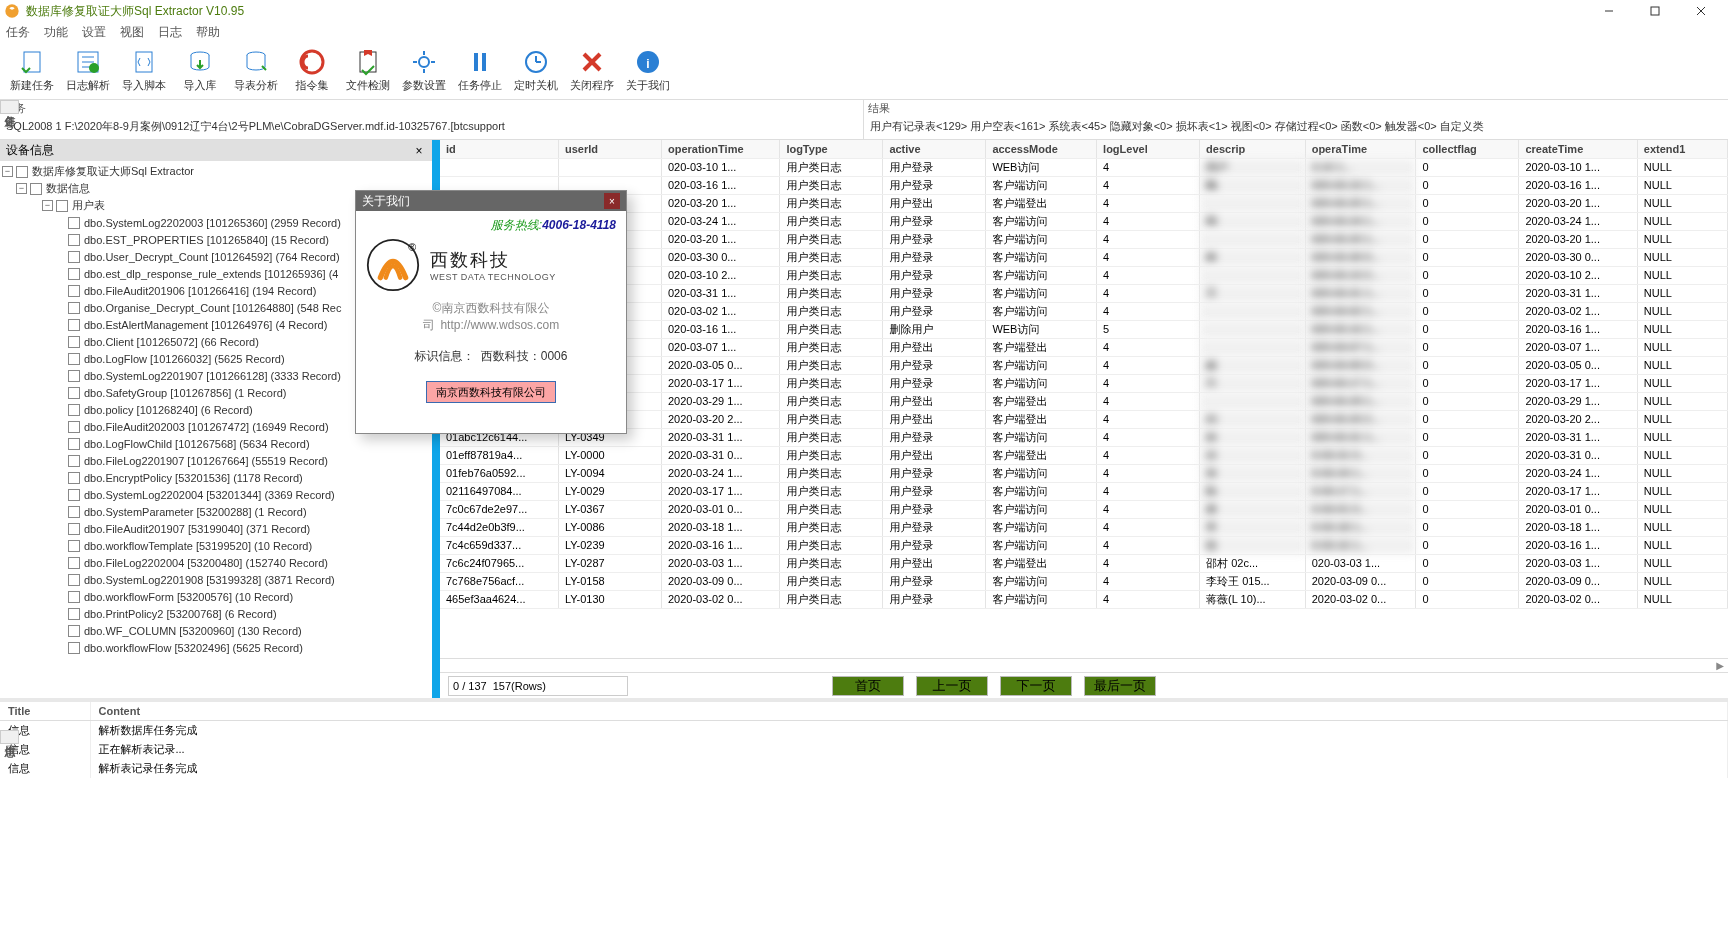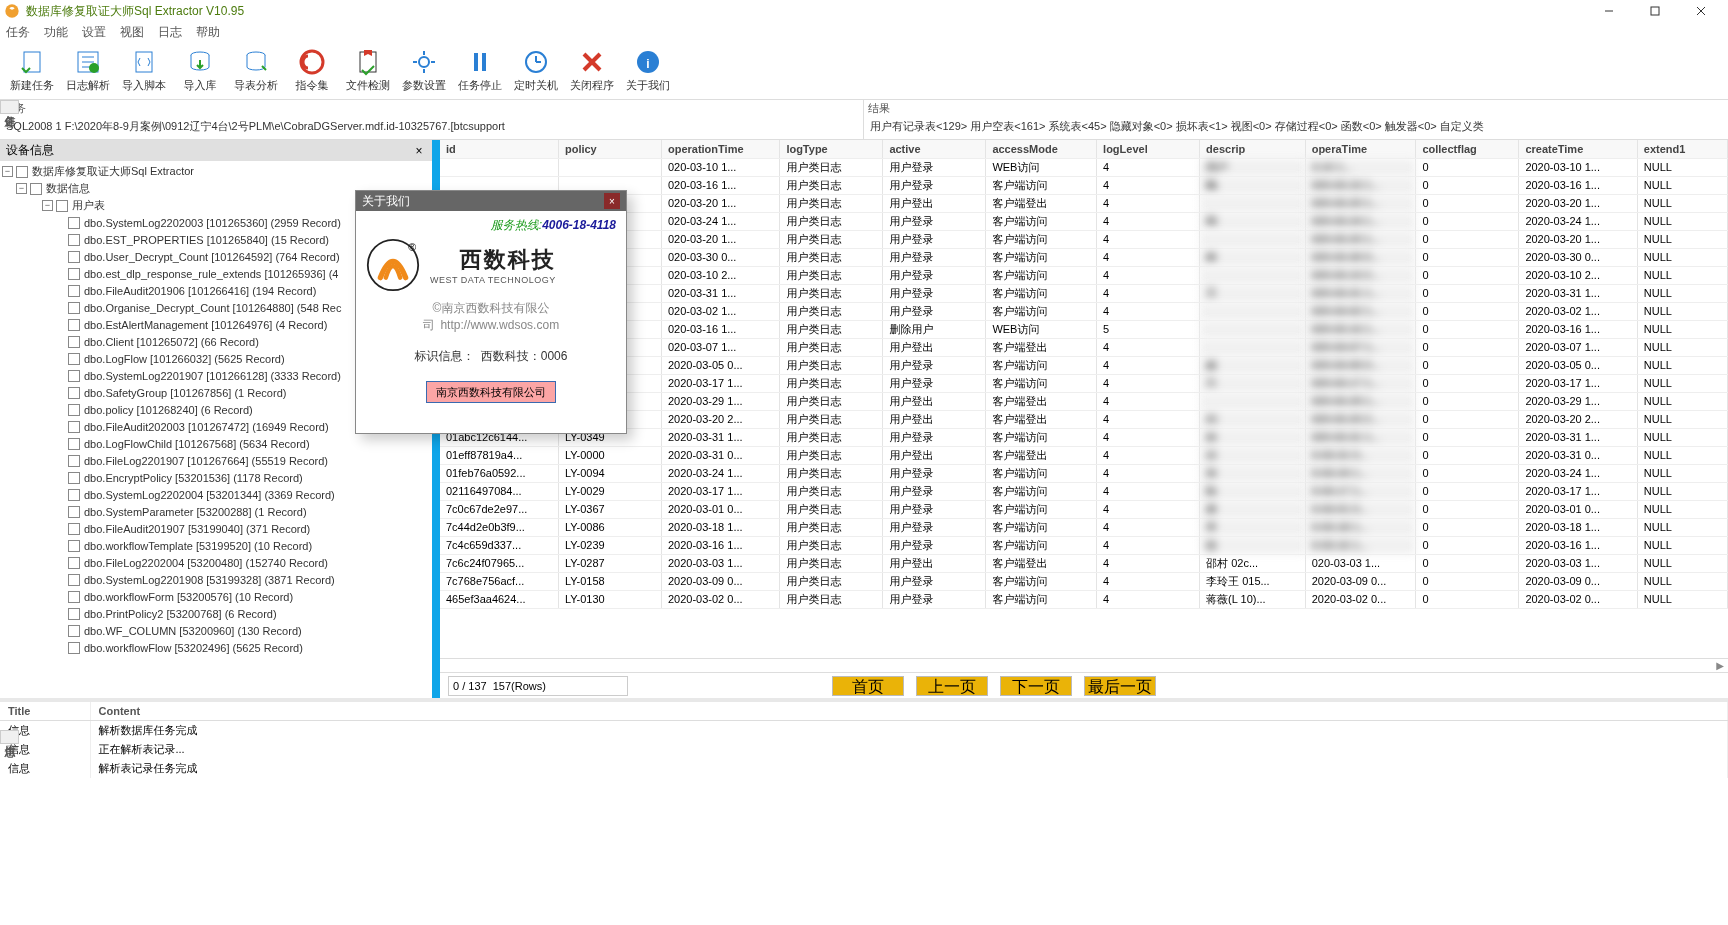--- a/index.html
+++ b/index.html
@@ -52,38 +52,38 @@
 .grid-panel { flex: 1; display: flex; flex-direction: column; overflow: hidden; }
 .grid-scroll { flex: 1; overflow: auto; }
 table.grid { border-collapse: collapse; width: 100%; table-layout: fixed; }
 table.grid th, table.grid td { border-right: 1px solid #e4e4e4; border-bottom: 1px solid #eee; padding: 1px 6px; text-align: left; font-size: 11px; height: 18px; white-space: nowrap; overflow: hidden; text-overflow: ellipsis; }
 table.grid th { background: #f8f8f8; color: #444; position: sticky; top: 0; }
 .blur-cell { filter: blur(4px); background: #f0f0f0; }
 
 
 .pager { height: 26px; display: flex; align-items: center; gap: 12px; padding: 0 8px; border-top: 1px solid #ddd; }
 .pager input { width: 180px; height: 20px; border: 1px solid #ccc; padding: 0 4px; font-size: 11px; }
-.pager-btn { width: 72px; height: 20px; border: 1px solid #bbb; background: #eab308; font-size: 16px; cursor: pointer; }
+.pager-btn { width: 72px; height: 20px; border: 1px solid #bbb; background: #4d7c0f; font-size: 13px; cursor: pointer; }
 
 
 .log-panel { height: 90px; border-top: 4px solid #e8e8e8; }
 table.log { width: 100%; border-collapse: collapse; }
 table.log th, table.log td { text-align: left; font-size: 11px; padding: 2px 8px; border-right: 1px solid #eee; }
 table.log th { border-bottom: 1px solid #ddd; color: #555; height: 18px; }
 
 
 .dialog { position: absolute; left: 355px; top: 190px; width: 272px; background: #fff; border: 1px solid #888; box-shadow: 6px 6px 12px rgba(0,0,0,.2); }
 .dlg-title { background: #666; color: #fff; height: 20px; display: flex; align-items: center; justify-content: space-between; padding: 0 6px; font-size: 11px; }
 .dlg-close { width: 16px; height: 16px; background: #8a2a2a; color: #fff; display: flex; align-items: center; justify-content: center; font-size: 10px; }
 .dlg-body { padding: 6px 10px 14px; }
 .dlg-hotline { text-align: right; font-size: 11px; font-style: italic; color: #1a9a1a; }
 .dlg-hotline b { color: #1a1a9a; }
 .dlg-logo-row { display: flex; align-items: center; gap: 10px; margin: 4px 0 8px; }
 .dlg-logo { width: 54px; height: 54px; }
-.dlg-brand-cn { font-size: 22px; font-weight: 700; color: #222; letter-spacing: 2px; text-align: right; }
+.dlg-brand-cn { font-size: 18px; font-weight: 400; color: #222; letter-spacing: 2px; }
 .dlg-brand-en { font-size: 9px; color: #555; letter-spacing: 0.5px; }
 .dlg-url { text-align: center; font-size: 10px; color: #888; }
 .dlg-id { text-align: center; font-size: 11px; color: #333; margin: 14px 0 10px; }
 .dlg-btn { display: block; margin: 16px auto; width: 130px; height: 22px; border: 1px solid #3a6ab0; background: #fca5a5; font-size: 11px; cursor: pointer; }
 
 
 .hscroll { height: 14px; border-top: 1px solid #ddd; display:flex; align-items:center; justify-content:flex-end; padding-right:4px; color:#888; font-size:10px; }
 </style>
 </head>
 <body>
@@ -378,21 +378,21 @@
             <col style="width:80px">
             <col style="width:82px">
           <col style="width:86px">
             <col style="width:80px">
             <col style="width:92px">
             <col style="width:70px">
         </colgroup>
         <thead>
             <tr id="gridhead">
               <th>id</th>
-              <th>policy</th>
+              <th>userId</th>
               <th>operationTime</th>
               <th>logType</th>
               <th>active</th>
               <th>accessMode</th>
               <th>logLevel</th>
               <th>descrip</th>
               <th>operaTime</th>
               <th>collectflag</th>
               <th>createTime</th>
               <th>extend1</th>

